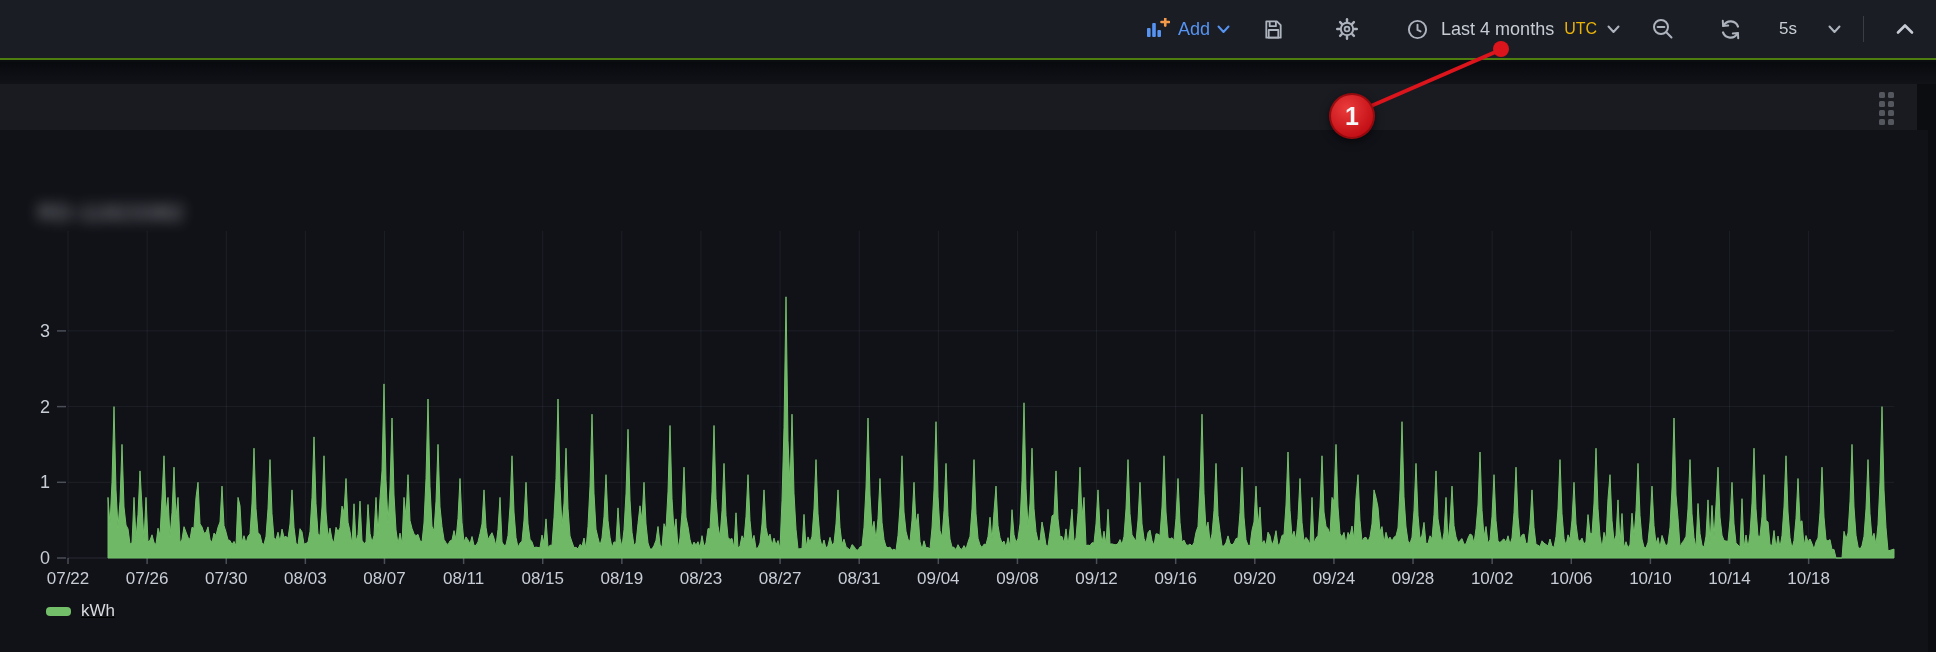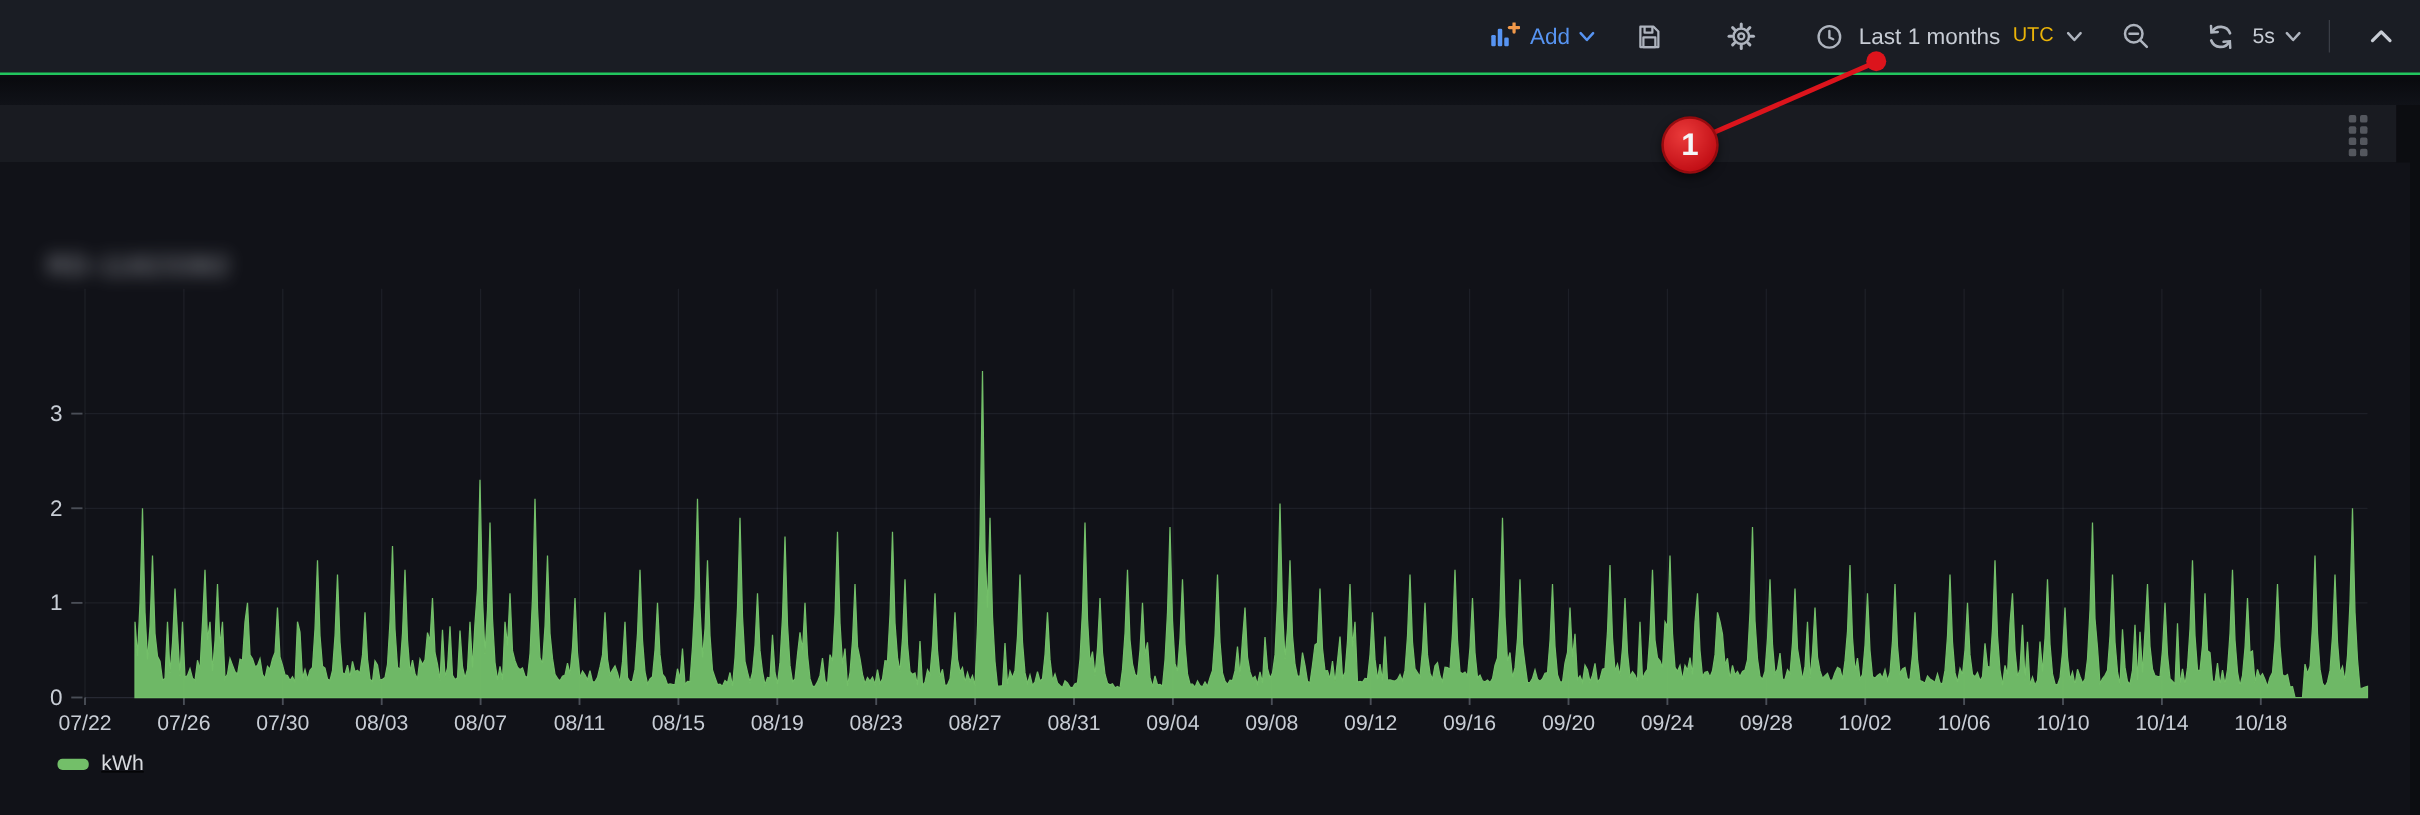--- a/index.html
+++ b/index.html
@@ -2,36 +2,36 @@
 <html><head>
 <meta charset="utf-8">
 <style>
   * { margin:0; padding:0; box-sizing:border-box; }
   html,body { width:1936px; height:652px; background:#0c0d11; overflow:hidden;
     font-family:"Liberation Sans", sans-serif; }
   .stage { position:relative; width:1936px; height:652px; background:#0c0d11; }
 
   
   .toolbar { position:absolute; left:0; top:0; width:1936px; height:60px;
-    background:#1a1d24; border-bottom:2px solid #22c55e;
+    background:#1a1d24; border-bottom:2px solid #4d7c0f;
     display:flex; align-items:center; justify-content:flex-end; }
   .tb-item { display:flex; align-items:center; color:#c7ccd4; }
   .icon { display:inline-flex; align-items:center; justify-content:center; }
   .icon svg { display:block; }
   .add-group { margin-right:26px; cursor:pointer; }
   .add-label { color:#5794f2; font-size:18px; font-weight:500; margin:0 7px 0 8px; }
   .icon-btn { width:34px; height:34px; border-radius:4px; cursor:pointer;
     display:flex; align-items:center; justify-content:center; }
   .save-btn { margin-right:40px; }
   .settings-btn { margin-right:42px; }
   .time-picker { margin-right:26px; cursor:pointer; }
   .time-range { color:#c7ccd4; font-size:18px; margin:0 10px 0 12px; }
   .tz { color:#eb7b18; font-size:16px; font-weight:500; margin-right:10px; }
   .zoomout-btn { margin-right:36px; }
-  .refresh-group { margin-right:22px; cursor:pointer; }
+  .refresh-group { margin-right:22px; cursor:pointer;gap:23px; }
   .refresh-interval { font-size:17px; font-weight:500; margin:0 8px 0 12px; color:#c7ccd4; }
   .tb-divider { width:1px; height:26px; background:#393d45; margin-right:24px; }
   .collapse-btn { margin-right:14px; }
 
   
   .sub-band { position:absolute; left:0; top:62px; width:1936px; height:22px;
     background:linear-gradient(#090a0e,#101218); }
   .row-panel { position:absolute; left:0; top:84px; width:1917px; height:46px;
     background:#191b21; }
   .drag-handle { position:absolute; right:22px; top:8px; width:16px; height:31px;
@@ -118,21 +118,21 @@
       </span>
     </div>
 
     <div class="tb-item time-picker">
       <span class="icon">
         <svg width="23" height="23" viewBox="0 0 24 24" fill="none" stroke="#aeb4be" stroke-width="2" stroke-linecap="round">
           <circle cx="12" cy="12" r="9"></circle>
           <polyline points="12,7 12,12.5 15.2,14"></polyline>
         </svg>
       </span>
-      <span class="time-range">Last 1 months</span>
+      <span class="time-range">Last 4 months</span>
       <span class="tz" style="color: #eab308;">UTC</span>
       <span class="icon">
         <svg width="13" height="9" viewBox="0 0 13 9">
             <polyline points="1.5,1.5 6.5,7 11.5,1.5" fill="none" stroke="#aeb4be" stroke-width="2" stroke-linecap="round" stroke-linejoin="round"></polyline>
           </svg>
       </span>
     </div>
 
     <div class="icon-btn zoomout-btn">
       <span class="icon">

